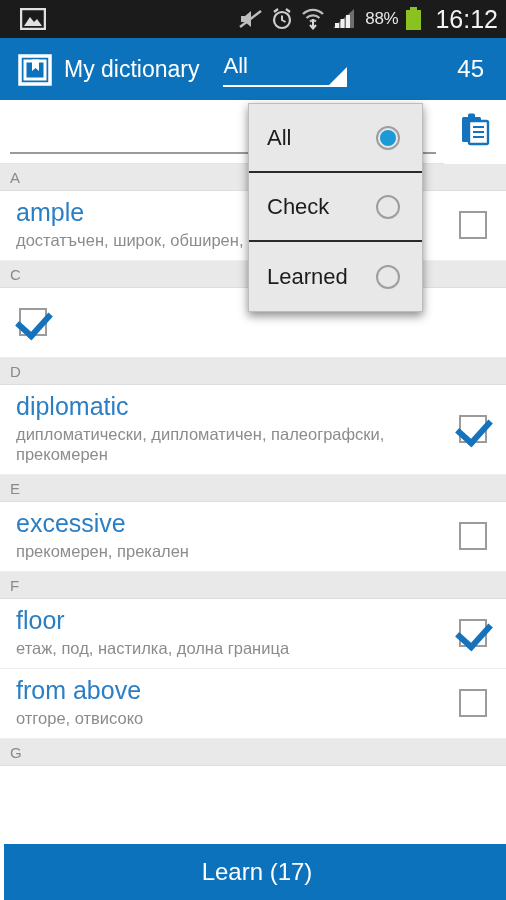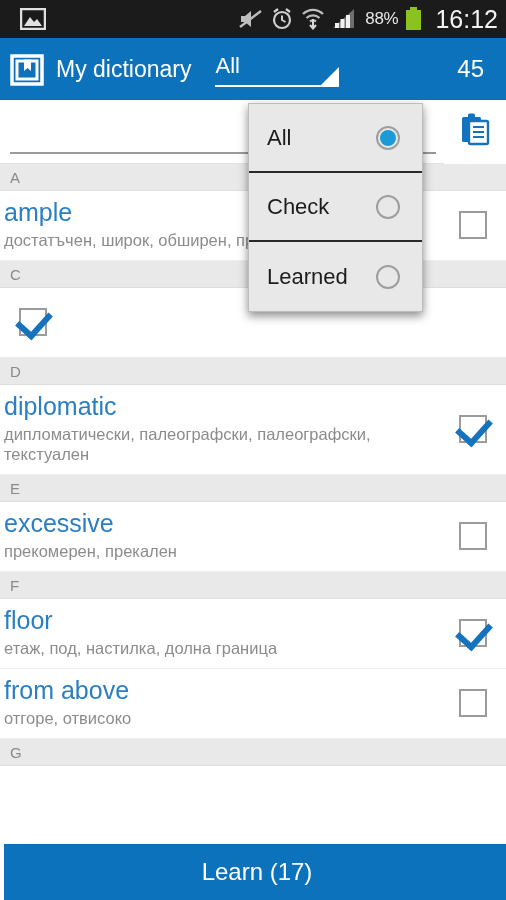--- a/index.html
+++ b/index.html
@@ -21,21 +21,21 @@
   .sb-left { display: flex; align-items: center; flex: 1; }
   .sb-right { display: flex; align-items: center; gap: 7px; }
   .sb-icon { display: inline-flex; align-items: center; justify-content: center; }
   .sb-batt-pct { font-size: 17px; color: #e6e6e6; letter-spacing: -0.3px; }
   .sb-clock { font-size: 25px; color: #f2f2f2; margin-left: 6px; letter-spacing: 0px; }
 
   
   .actionbar {
     height: 62px; background: #0c72bb;
     display: flex; align-items: center;
-    padding-left: 8px;
+    padding-left: 16px;
     position: relative;
   }
   .app-icon { width: 38px; height: 38px; flex: none; }
   .app-title {
     color: #ffffff; font-size: 23px; margin-left: 10px;
     white-space: nowrap;
   }
   .spinner {
     margin-left: 24px; position: relative;
     width: 124px; height: 48px;
@@ -91,21 +91,21 @@
     padding-left: 10px;
     color: #8a8a8a; font-size: 15px;
     border-bottom: 1px solid #dedede;
   }
   .word-row {
     display: flex; align-items: center;
     padding: 7px 0 9px 0;
     border-bottom: 1px solid #eeeeee;
     min-height: 70px;
   }
-  .word-text { flex: 1; padding-left: 4px; padding-right: 8px; }
+  .word-text { flex: 1; padding-left: 16px; padding-right: 8px; }
   .word-title {
     color: #2a7ec4; font-size: 25px; line-height: 1.15;
     font-weight: normal;
   }
   .word-trans {
     color: #8c8c8c; font-size: 16.5px; line-height: 1.25;
     margin-top: 3px; padding-right: 14px;
   }
   .cb-wrap {
     width: 66px; flex: none;
@@ -272,21 +272,21 @@
       <div class="section-header">C</div>
       <div class="word-row">
         <div class="cb-wrap">
           <div class="cbox checked"></div>
         </div>
       </div>
       <div class="section-header">D</div>
       <div class="word-row">
         <div class="word-text">
           <div class="word-title">diplomatic</div>
-          <div class="word-trans">дипломатически, палеографски, палеографски, текстуален</div>
+          <div class="word-trans">дипломатически, дипломатичен, палеографски, прекомерен</div>
         </div>
         <div class="cb-wrap">
           <div class="cbox checked"></div>
         </div>
       </div>
       <div class="section-header">E</div>
       <div class="word-row">
         <div class="word-text">
           <div class="word-title">excessive</div>
           <div class="word-trans">прекомерен, прекален</div>

